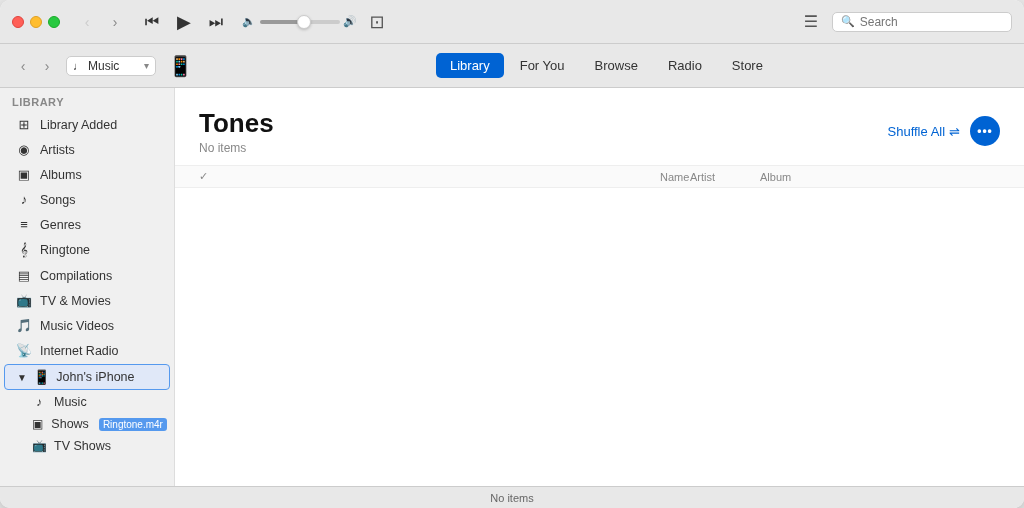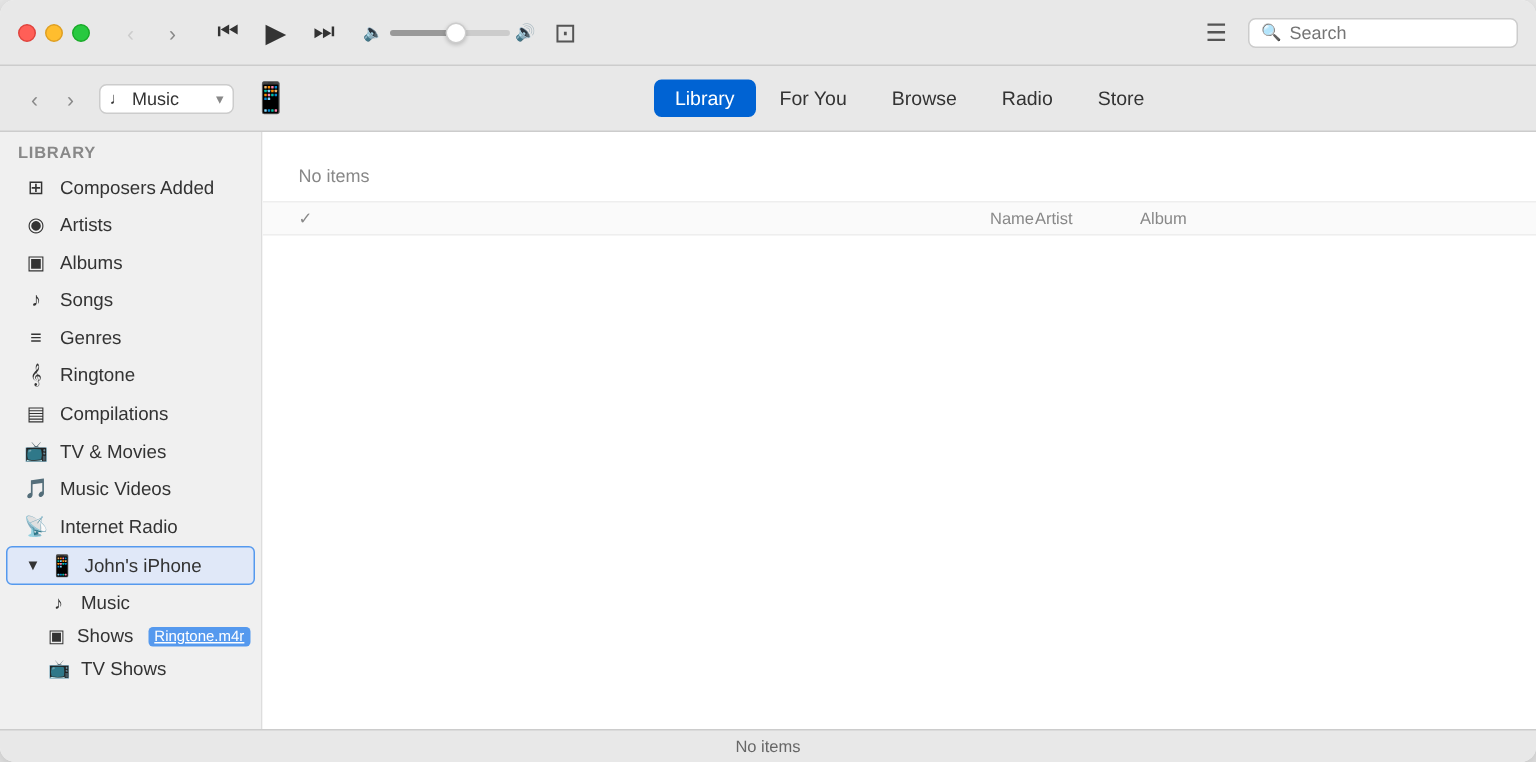--- a/index.html
+++ b/index.html
@@ -473,21 +473,21 @@
     </div>
   </div>
 
   <div class="main-content">
 
     <div class="sidebar">
       <div class="sidebar-section-label">Library</div>
 
       <div class="sidebar-item">
         <span class="sidebar-item-icon">⊞</span>
-        <span>Composers Added</span>
+        <span>Library Added</span>
       </div>
       <div class="sidebar-item">
         <span class="sidebar-item-icon">◉</span>
         <span>Artists</span>
       </div>
       <div class="sidebar-item">
         <span class="sidebar-item-icon">▣</span>
         <span>Albums</span>
       </div>
       <div class="sidebar-item">
@@ -526,33 +526,43 @@
         <span>John's iPhone</span>
       </div>
 
       <div class="sidebar-sub-item">
         <span class="sidebar-sub-icon">♪</span>
         <span>Music</span>
       </div>
       <div class="sidebar-sub-item">
         <span class="sidebar-sub-icon">▣</span>
         <span>Shows</span>
-        <span class="ringtone-badge" style="font-size:10px; background:#5599ee; color:white; padding:1px 4px; border-radius:3px; margin-left:2px;text-decoration:underline;">Ringtone.m4r</span>
+        <span class="ringtone-badge" style="font-size:10px; background:#5599ee; color:white; padding:1px 4px; border-radius:3px; margin-left:2px;">Ringtone.m4r</span>
       </div>
       <div class="sidebar-sub-item">
         <span class="sidebar-sub-icon">📺</span>
         <span>TV Shows</span>
       </div>
 
     </div>
 
     <div class="content-area">
       <div class="content-header">
         <div class="content-title">
+          <h1>Tones</h1>
           <div class="subtitle">No items</div>
+        </div>
+        <div class="content-actions">
+          <button class="shuffle-btn">
+            <span>Shuffle All</span>
+            <span>⇌</span>
+          </button>
+          <button class="more-btn">
+            <span style="font-size:12px; letter-spacing:1px;">•••</span>
+          </button>
         </div>
       </div>
 
       <div class="content-table">
         <div class="table-header">
           <div class="table-header-cell">
             <span>✓</span>
           </div>
           <div class="table-header-cell"></div>
           <div class="table-header-cell">

